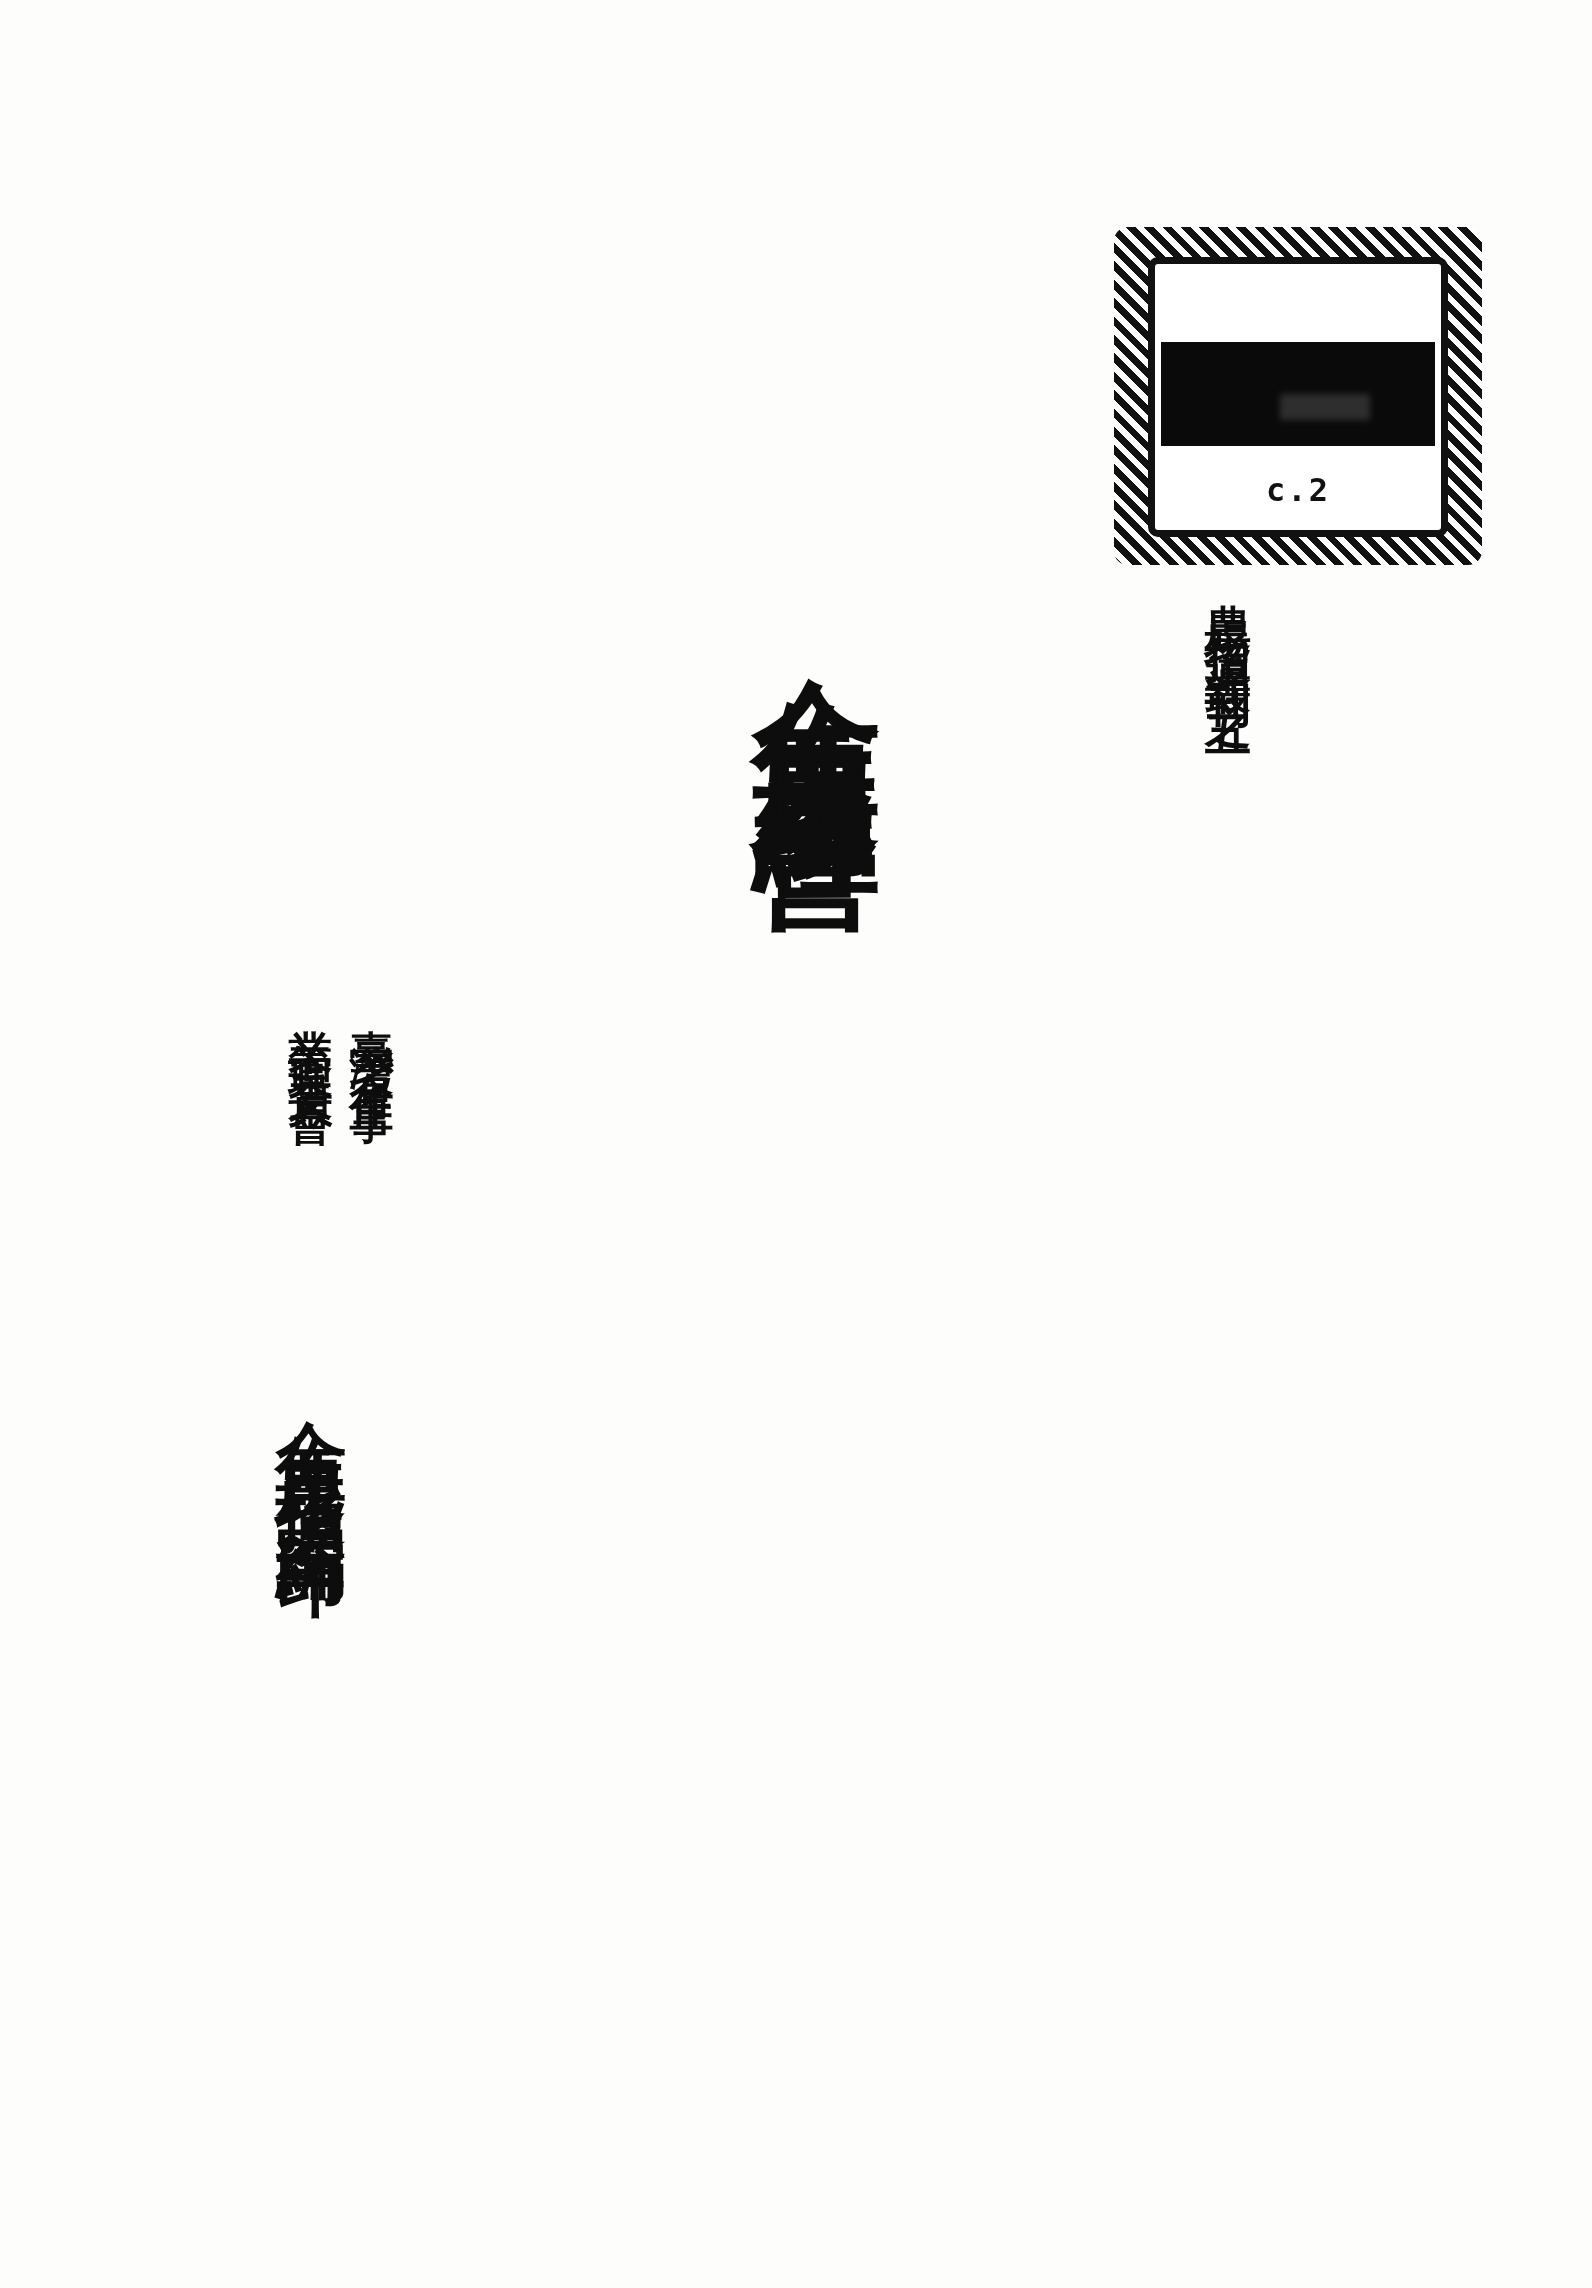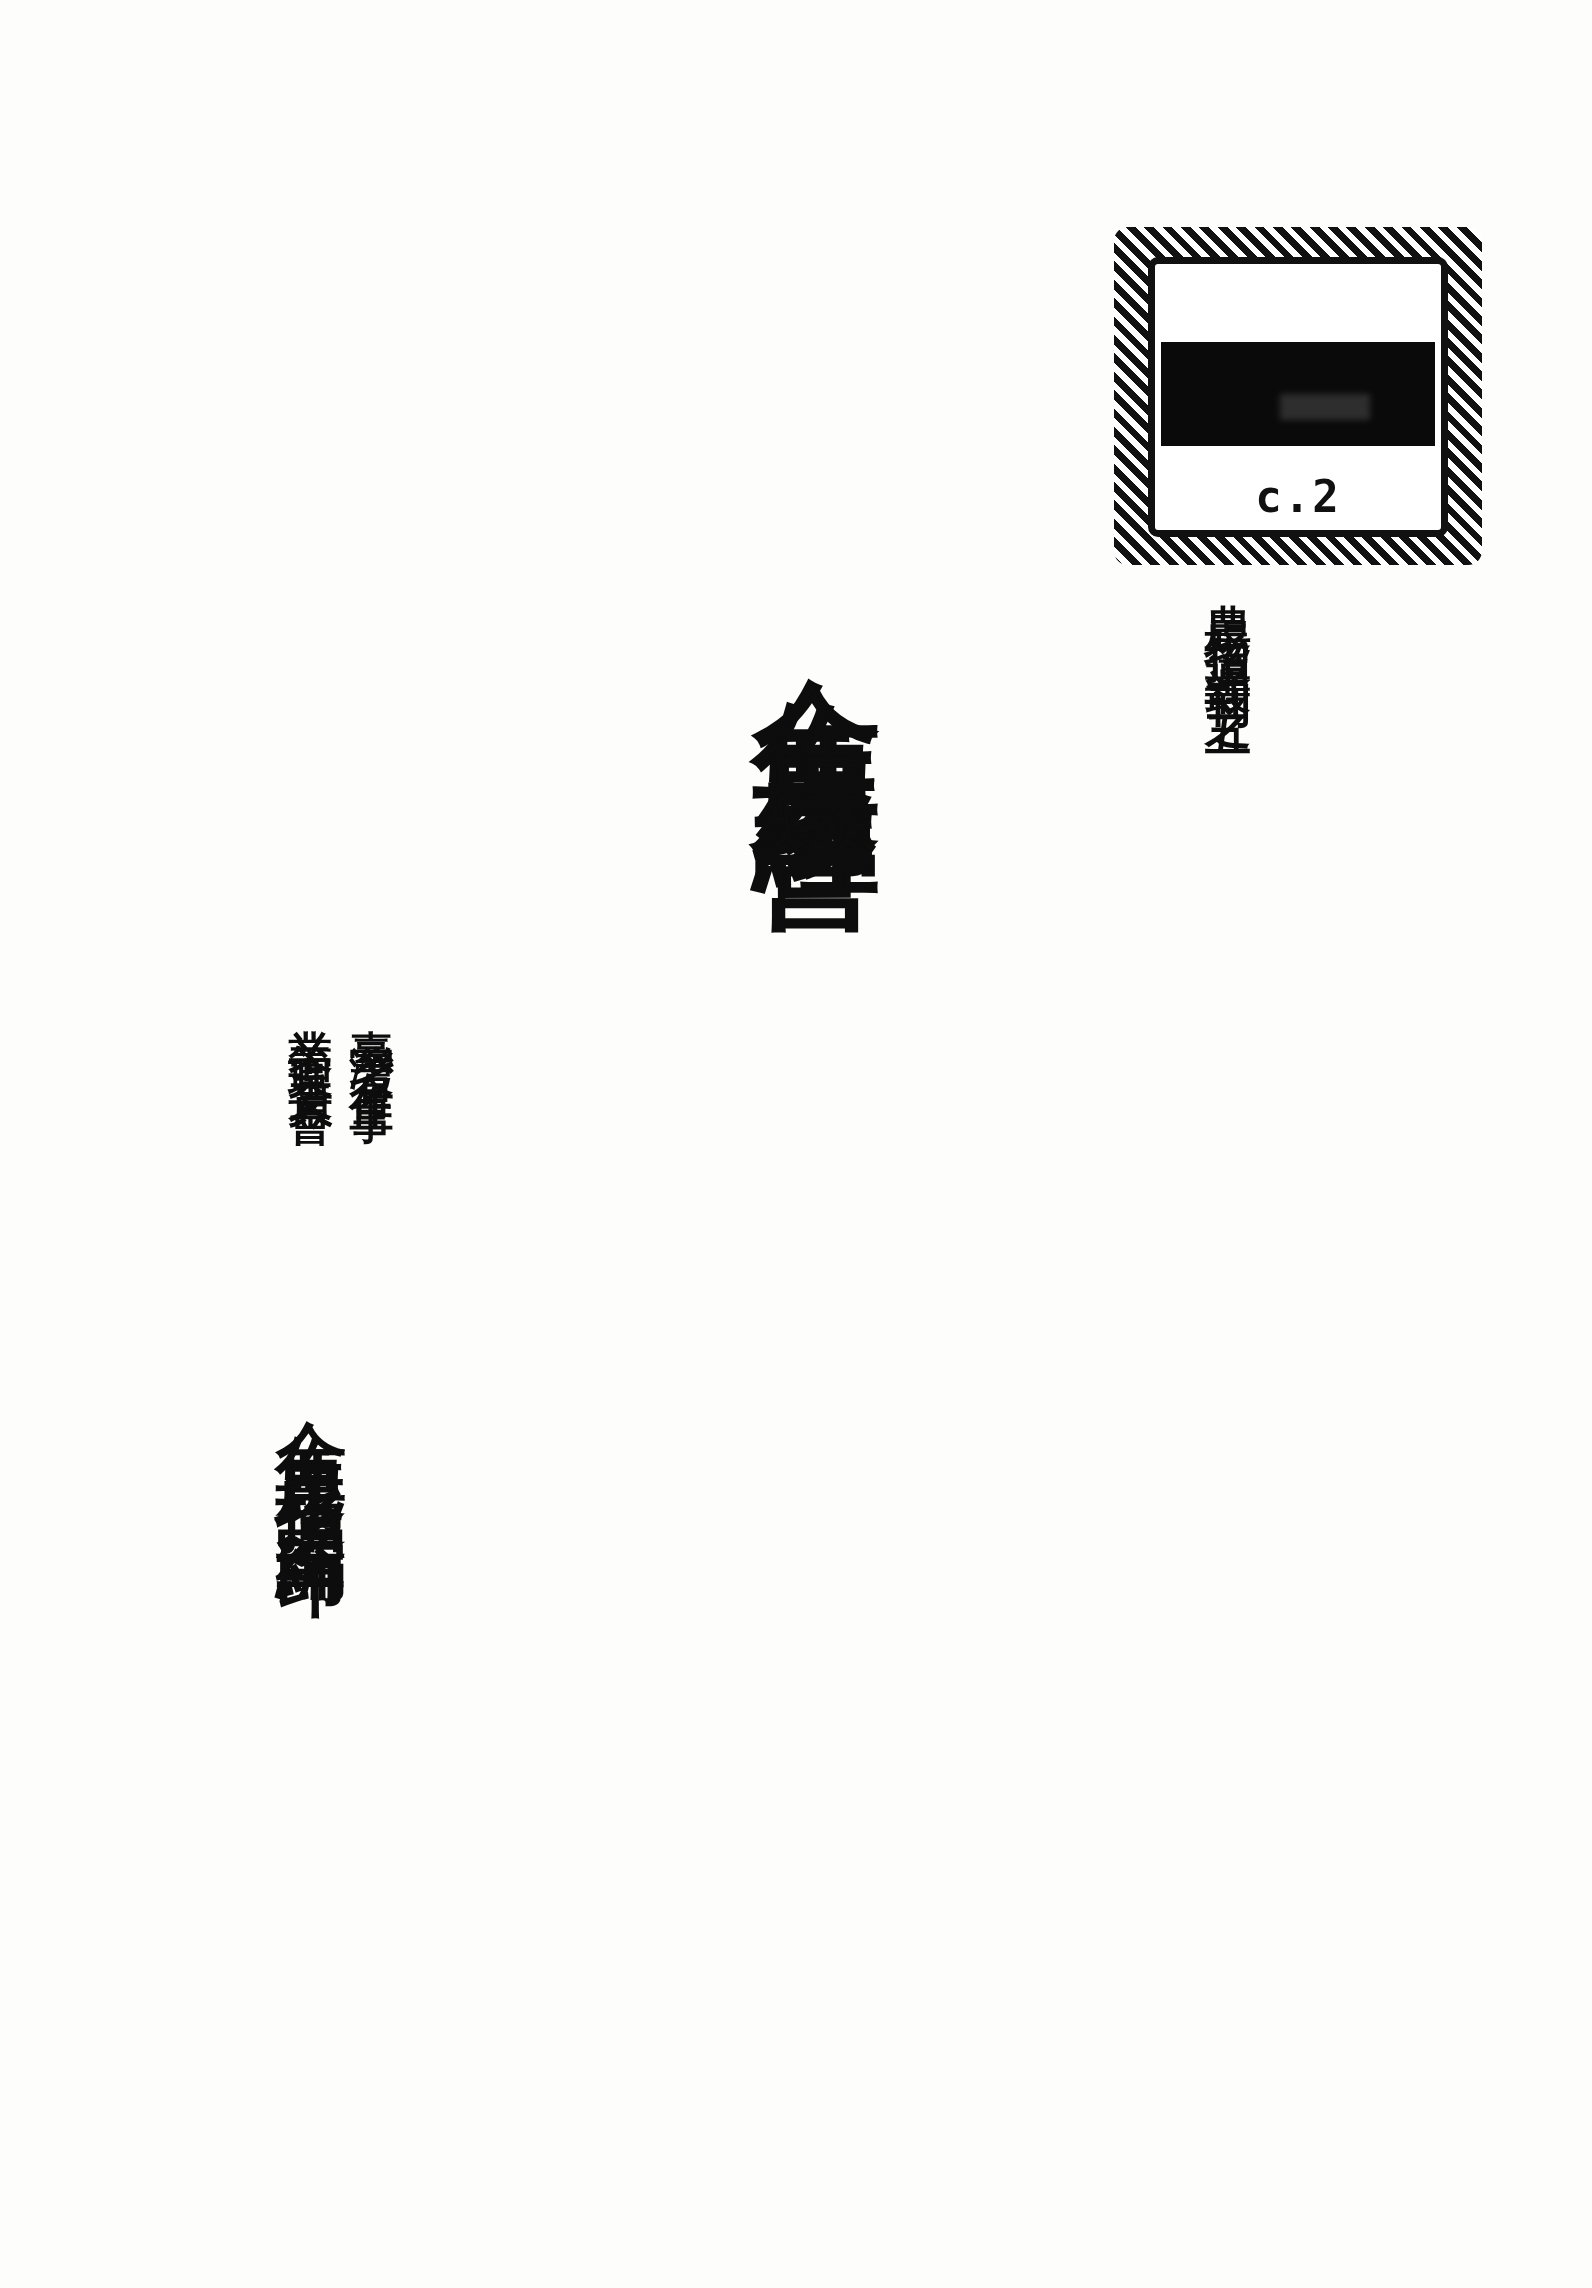--- a/index.html
+++ b/index.html
@@ -127,21 +127,21 @@
     opacity: .75;
   }
   #stamp .callnum {
     position: absolute;
     left: 0;
     right: 0;
     top: 207px;
     text-align: center;
     font-family: "DejaVu Sans Mono", monospace;
     font-weight: 700;
-    font-size: 44px;
+    font-size: 32px;
     color: #111;
     letter-spacing: 2px;
   }
 </style>
 </head>
 <body>
 
 <div class="page">
 
   <div id="stamp">

